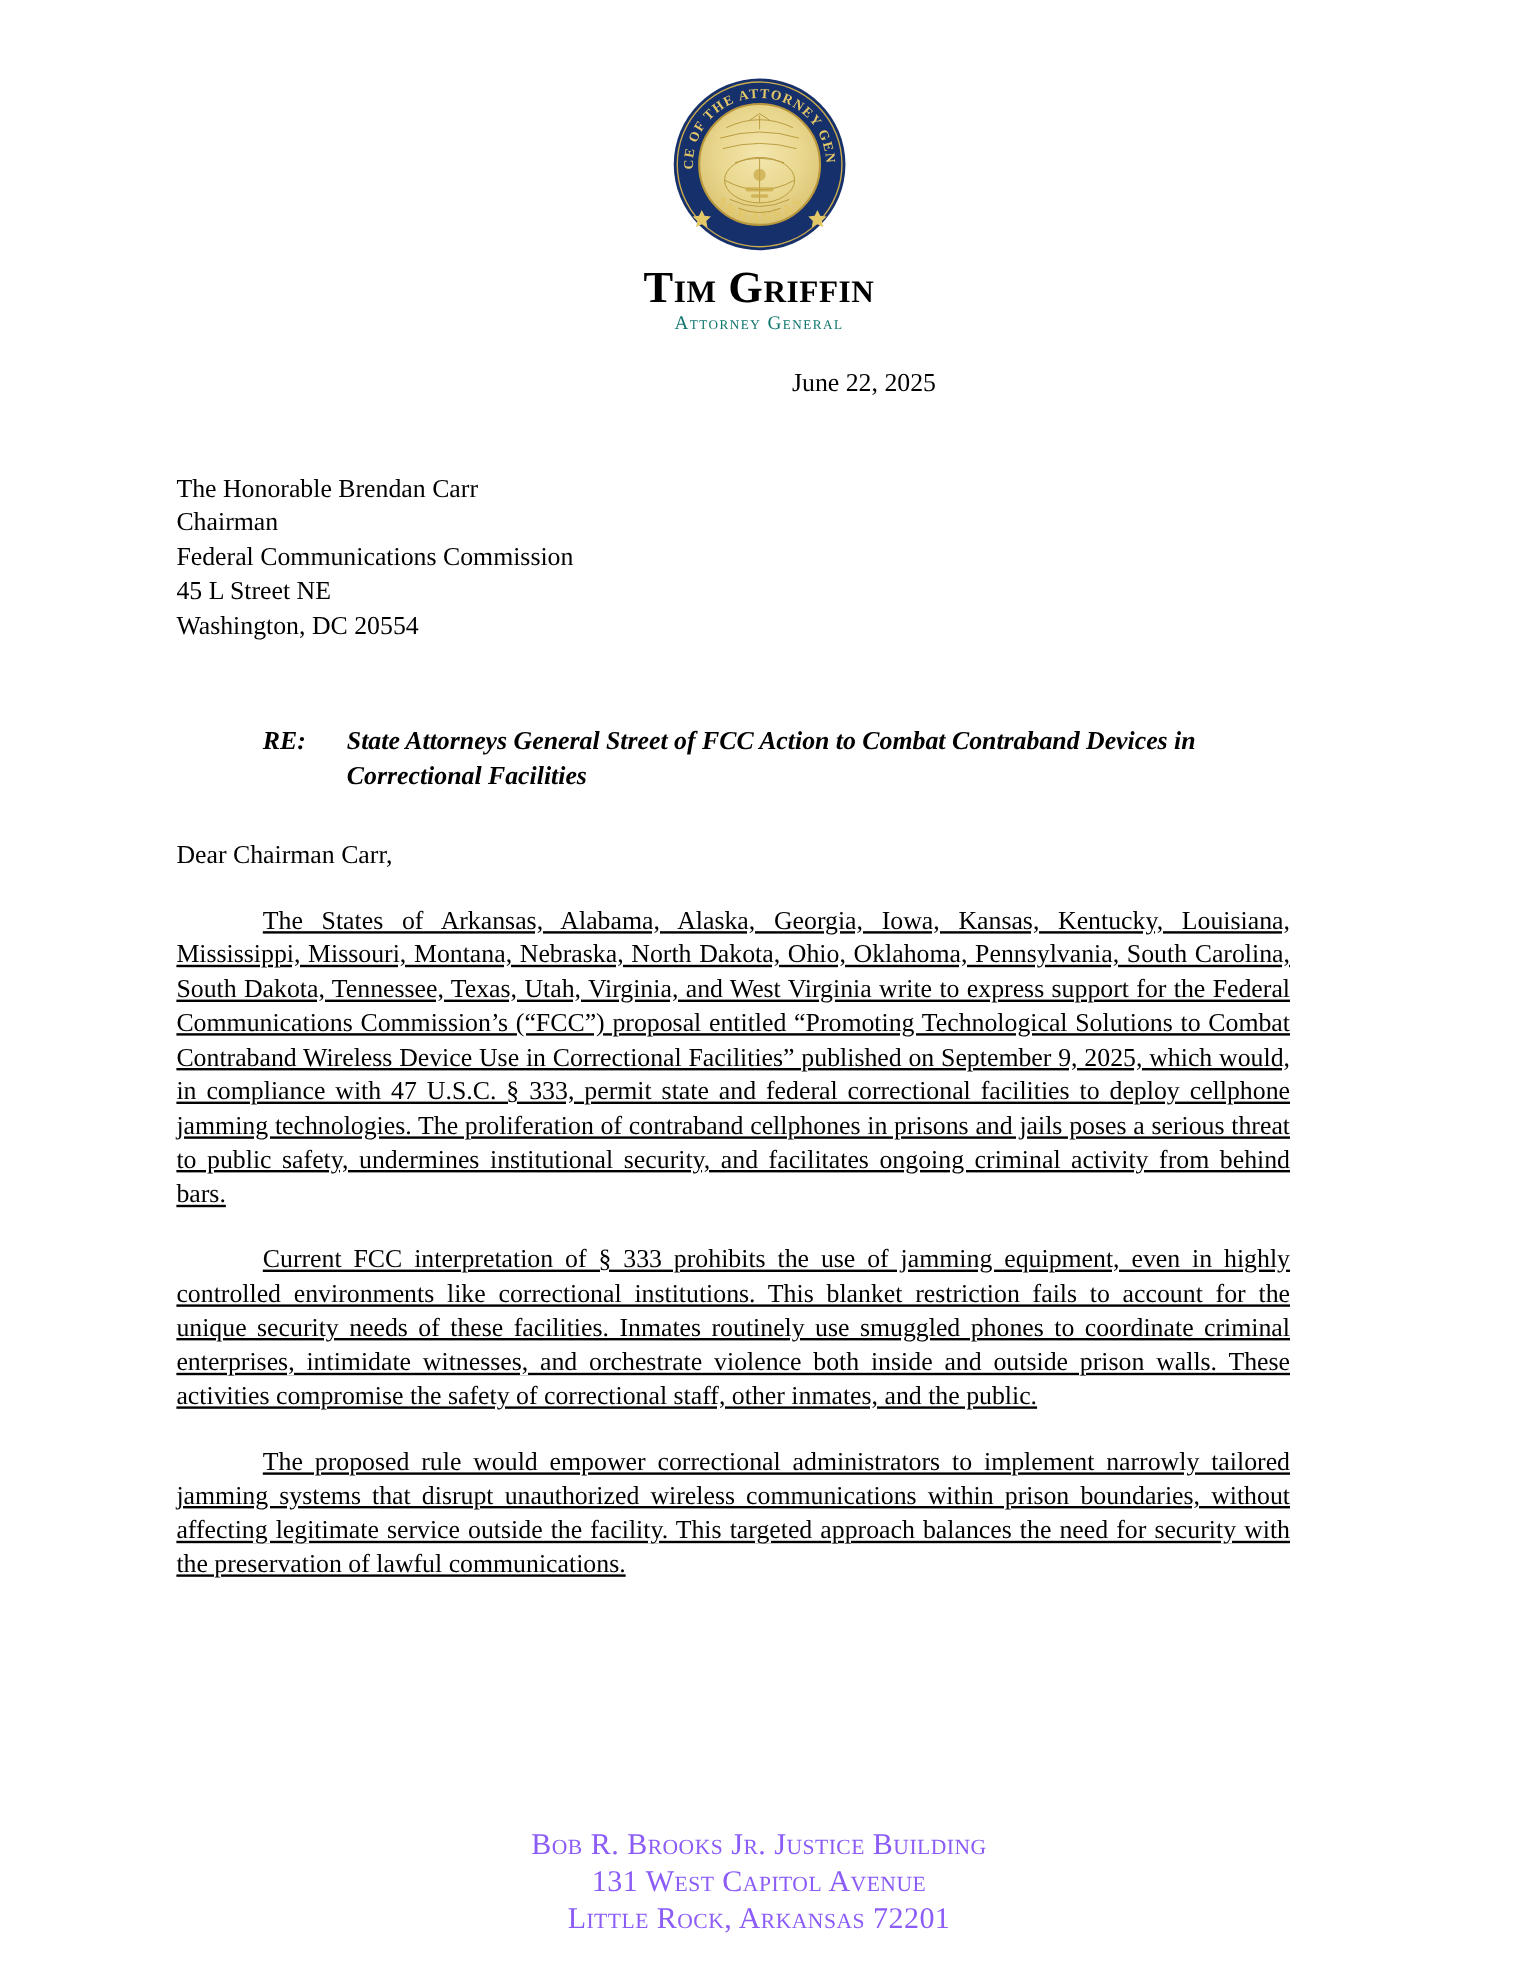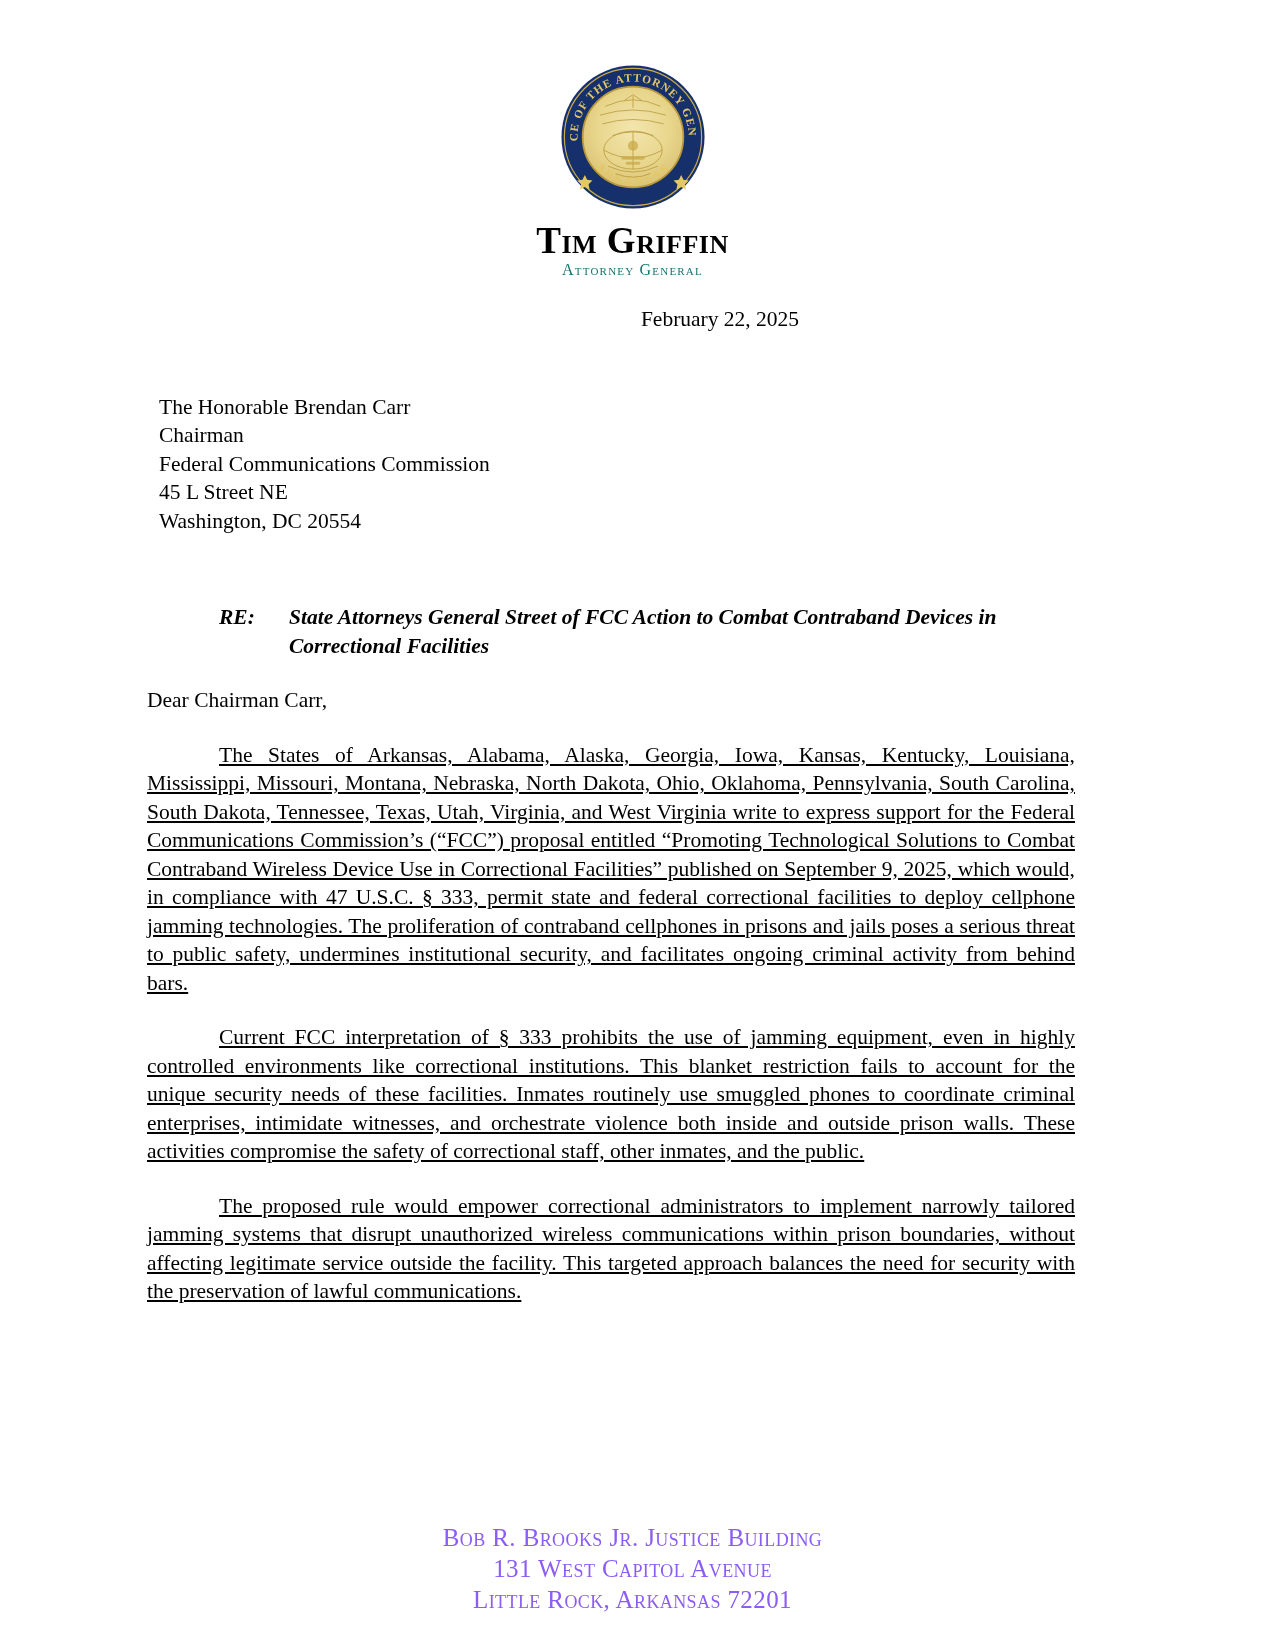--- a/index.html
+++ b/index.html
@@ -65,41 +65,40 @@
   }
 
   .date-line {
     text-align: center;
     margin: 0 0 0 218px;
   }
 
   .recipient {
     margin-top: 59px;
     white-space: pre-line;
-    margin-left: 12px;
   }
 
   .re-block {
     margin-top: 68px;
     margin-left: 72px;
     display: flex;
     font-weight: bold;
     font-style: italic;
   }
   .re-label {
     width: 70px;
     flex: 0 0 70px;
   }
   .re-text {
     flex: 1 1 auto;
     max-width: 740px;
   }
 
   .salutation {
-    margin-top: 26px;
+    margin-top: 38px;
   }
 
   p.para {
     margin: 26px 0 0 0;
     text-indent: 72px;
     text-align: justify;
     text-justify: inter-word;
     text-decoration: underline;
   }
 
@@ -173,21 +172,21 @@
         <rect x="90" y="134" width="20" height="4" rx="2"></rect>
       </g>
     </svg>
 
     <div class="brand-name">Tim Griffin</div>
     <div class="brand-sub">Attorney General</div>
   </div>
 
   <div class="body-block">
 
-    <div class="date-line">February 22, 2025</div>
+    <div class="date-line">June 22, 2025</div>
 
     <div class="recipient">The Honorable Brendan Carr
 Chairman
 Federal Communications Commission
 45 L Street NE
 Washington, DC 20554</div>
 
     <div class="re-block">
       <div class="re-label">RE:</div>
       <div class="re-text">State Attorneys General Street of FCC Action to Combat Contraband Devices in Correctional Facilities</div>

